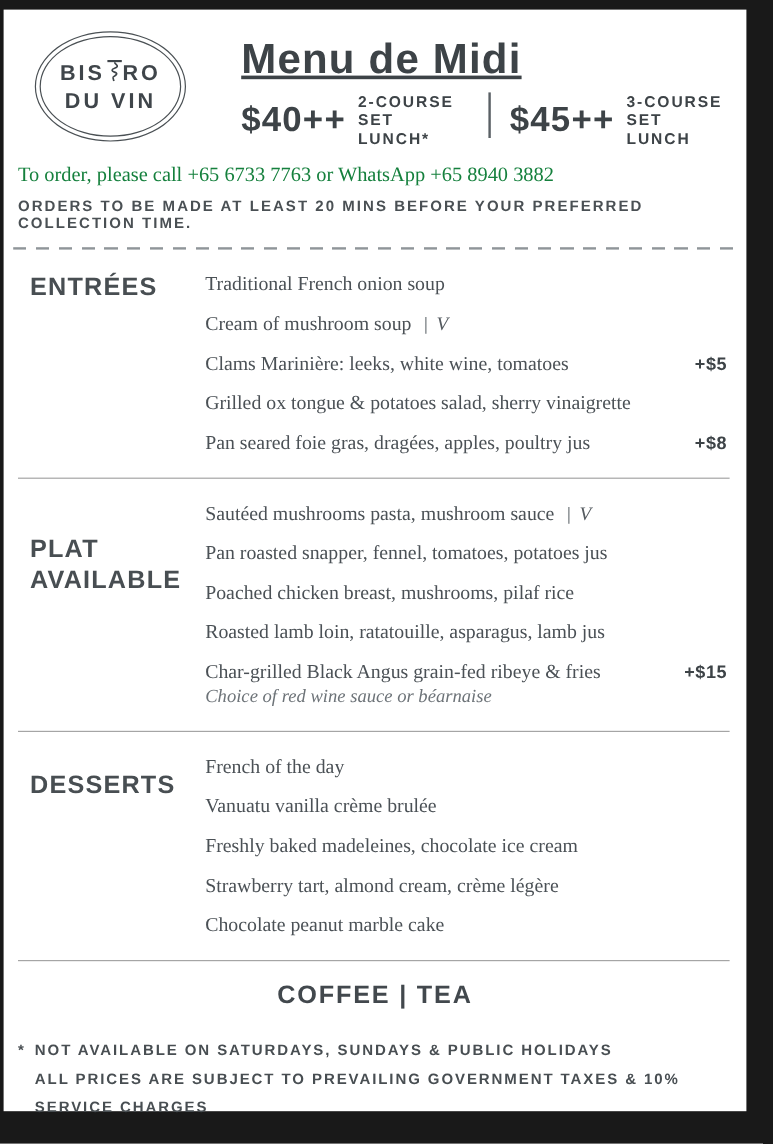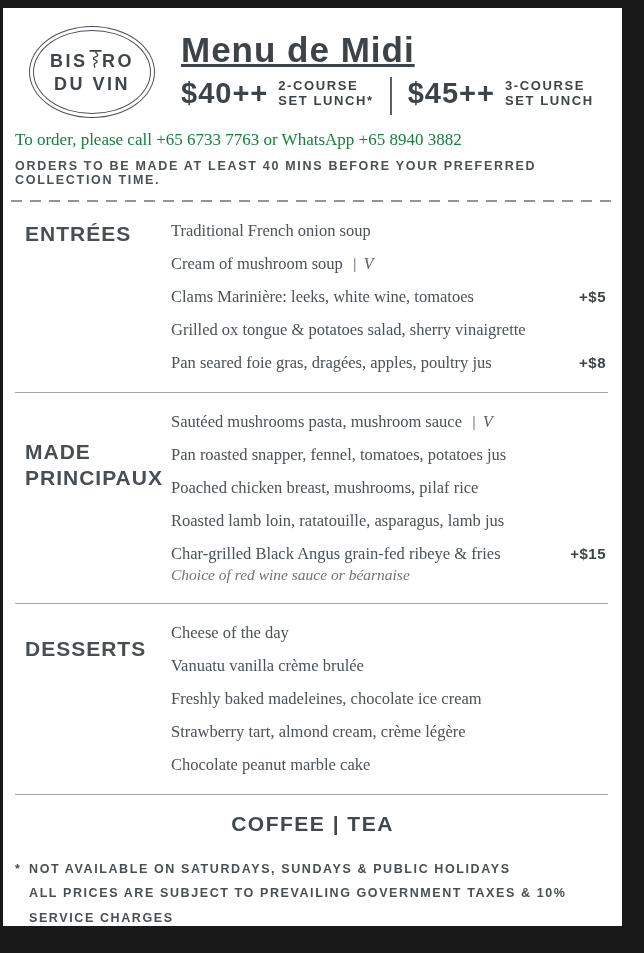--- a/index.html
+++ b/index.html
@@ -8,21 +8,21 @@
     background:#191919;
     font-family:"Liberation Sans", sans-serif;
     -webkit-font-smoothing:antialiased;
   }
   .page{
     position:absolute;left:3px;top:8px;width:619px;height:918px;
     background:#ffffff;color:#42484d;box-sizing:border-box;
     padding:16px 14px 0 12px;
   }
   
-  .header{display:flex;align-items:flex-start;margin-bottom:12px;}
+  .header{display:flex;align-items:flex-start;margin-bottom:12px;gap:20px;}
   .logo{
     width:126px;height:92px;flex-shrink:0;margin-left:14px;margin-top:2px;
     border:1.5px solid #4a5054;border-radius:50%;
     display:flex;flex-direction:column;align-items:center;justify-content:center;
     position:relative;box-sizing:border-box;
   }
   .logo-inner{
     position:absolute;inset:3px;border:1px solid #4a5054;border-radius:50%;
   }
   .logo-line{
@@ -131,21 +131,21 @@
           <span class="price-label">
             <span>3-COURSE</span><br>
             <span>SET LUNCH</span>
           </span>
         </div>
       </div>
     </div>
   </div>
 
   <div class="contact">To order, please call +65 6733 7763 or WhatsApp +65 8940 3882</div>
-  <div class="notice">ORDERS TO BE MADE AT LEAST 40 MINS BEFORE YOUR PREFERRED COLLECTION TIME.</div>
+  <div class="notice">ORDERS TO BE MADE AT LEAST 20 MINS BEFORE YOUR PREFERRED COLLECTION TIME.</div>
   <div class="rule-dashed"></div>
 
   <section class="menu-section sec-entrees">
     <div class="sec-head">ENTRÉES</div>
     <div class="sec-items">
       <div class="item-row">
         <span>Traditional French onion soup</span>
       </div>
       <div class="item-row">
         <span><span>Cream of mushroom soup</span><span class="item-sep">|</span><span class="item-veg">V</span></span>
@@ -158,21 +158,21 @@
         <span>Grilled ox tongue &amp; potatoes salad, sherry vinaigrette</span>
       </div>
       <div class="item-row">
         <span>Pan seared foie gras, dragées, apples, poultry jus</span>
         <span class="item-supp">+$8</span>
       </div>
     </div>
   </section>
 
   <section class="menu-section sec-plats">
-    <div class="sec-head">MADE PRINCIPAUX</div>
+    <div class="sec-head">PLAT AVAILABLE</div>
     <div class="sec-items">
       <div class="item-row">
         <span><span>Sautéed mushrooms pasta, mushroom sauce</span><span class="item-sep">|</span><span class="item-veg">V</span></span>
       </div>
       <div class="item-row">
         <span>Pan roasted snapper, fennel, tomatoes, potatoes jus</span>
       </div>
       <div class="item-row">
         <span>Poached chicken breast, mushrooms, pilaf rice</span>
       </div>
@@ -184,21 +184,21 @@
         <span class="item-supp">+$15</span>
       </div>
       <div class="item-note">Choice of red wine sauce or béarnaise</div>
     </div>
   </section>
 
   <section class="menu-section sec-desserts">
     <div class="sec-head">DESSERTS</div>
     <div class="sec-items">
       <div class="item-row">
-        <span>Cheese of the day</span>
+        <span>French of the day</span>
       </div>
       <div class="item-row">
         <span>Vanuatu vanilla crème brulée</span>
       </div>
       <div class="item-row">
         <span>Freshly baked madeleines, chocolate ice cream</span>
       </div>
       <div class="item-row">
         <span>Strawberry tart, almond cream, crème légère</span>
       </div>

